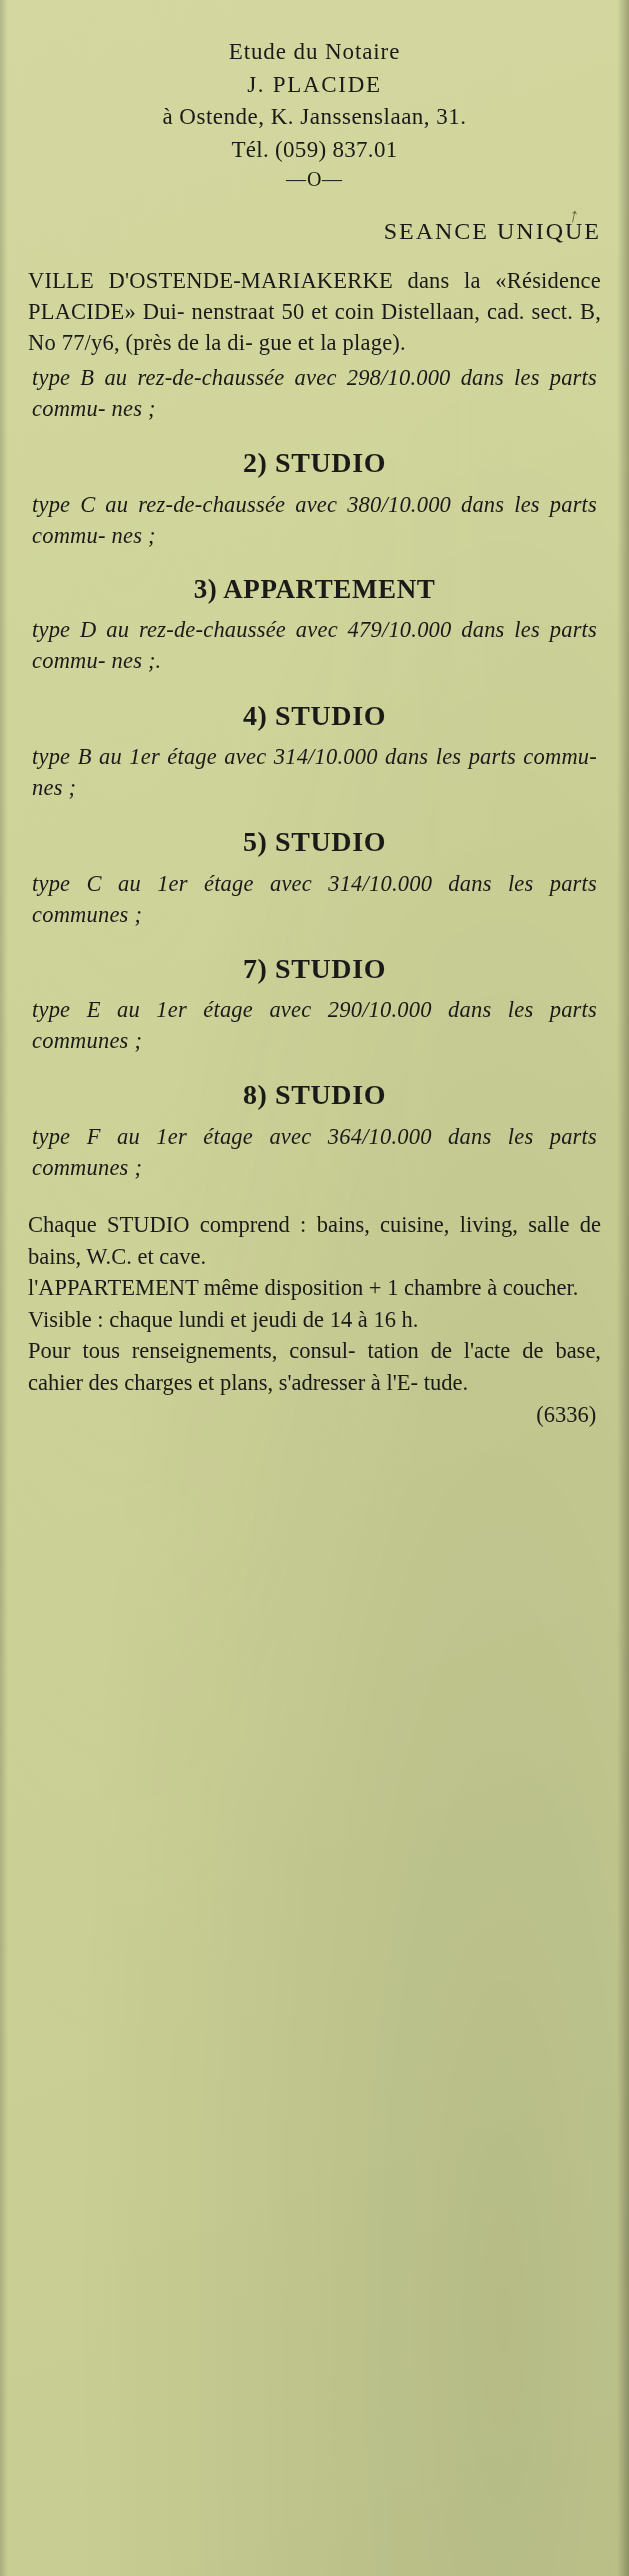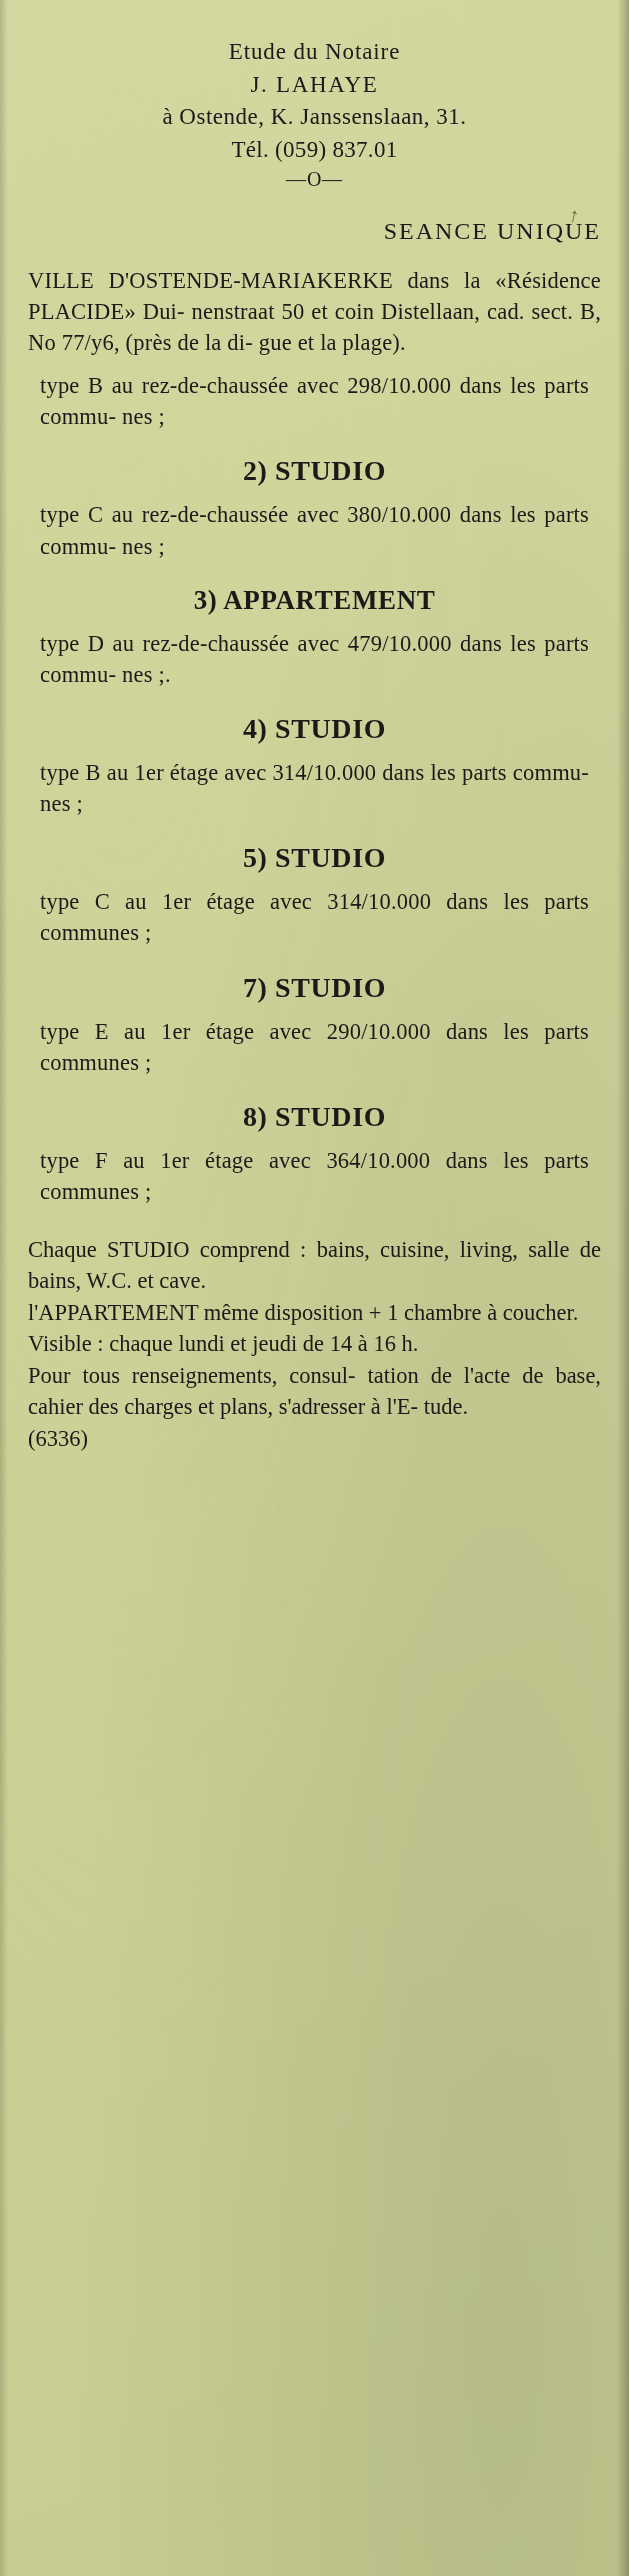--- a/index.html
+++ b/index.html
@@ -84,33 +84,35 @@
   p.just.spaced { margin-top: 20px; }
   .hdr-item {
     text-align: center;
     font-weight: bold;
     font-size: 28px;
     letter-spacing: 0.6px;
     margin: 23px 0 9.3px 0;
   }
   .hdr-item.wide { font-size: 27px; }
   .block p {
-    margin: 12px;
+    margin: 4px;
+    font-style: italic;
   }
   .tail {
     margin-top: 26.4px;
   }
   .tail p {
     margin: 0;
     font-size: 22.5px;
     line-height: 1.40;
     text-align: justify;
   }
   .tail p.nj { text-align: left; }
   .ref {
+    text-align: right;
     font-size: 22.5px;
     margin-top: 3.1px;
     padding-right: 4.7px;
   }
   .tick {
     position: absolute;
     right: 50px;
     top: 204px;
     font-size: 20px;
     color: #6a6b45;
@@ -125,21 +127,21 @@
   <div class="edge-left"></div>
   <div class="edge-right"></div>
   <div class="grain"></div>
 
   <div class="tick">↑</div>
 
   <div class="col">
 
     <div class="head">
       <div class="l1">Etude  du  Notaire</div>
-      <div class="l2">J. LAHAYE</div>
+      <div class="l2">J. PLACIDE</div>
       <div class="l3">à  Ostende,  K.  Janssenslaan,  31.</div>
       <div class="l4">Tél. (059) 837.01</div>
     </div>
     <div class="rule">—O—</div>
 
     <div class="seance">SEANCE  UNIQUE</div>
 
 
     <p class="just spaced">VILLE  D'OSTENDE-MARIAKERKE  dans  la  «Résidence  PLACIDE»  Dui‑ nenstraat  50  et  coin  Distellaan,  cad. sect.  B,  No  77/y6,  (près  de  la  di‑ gue  et  la  plage).</p>
 

